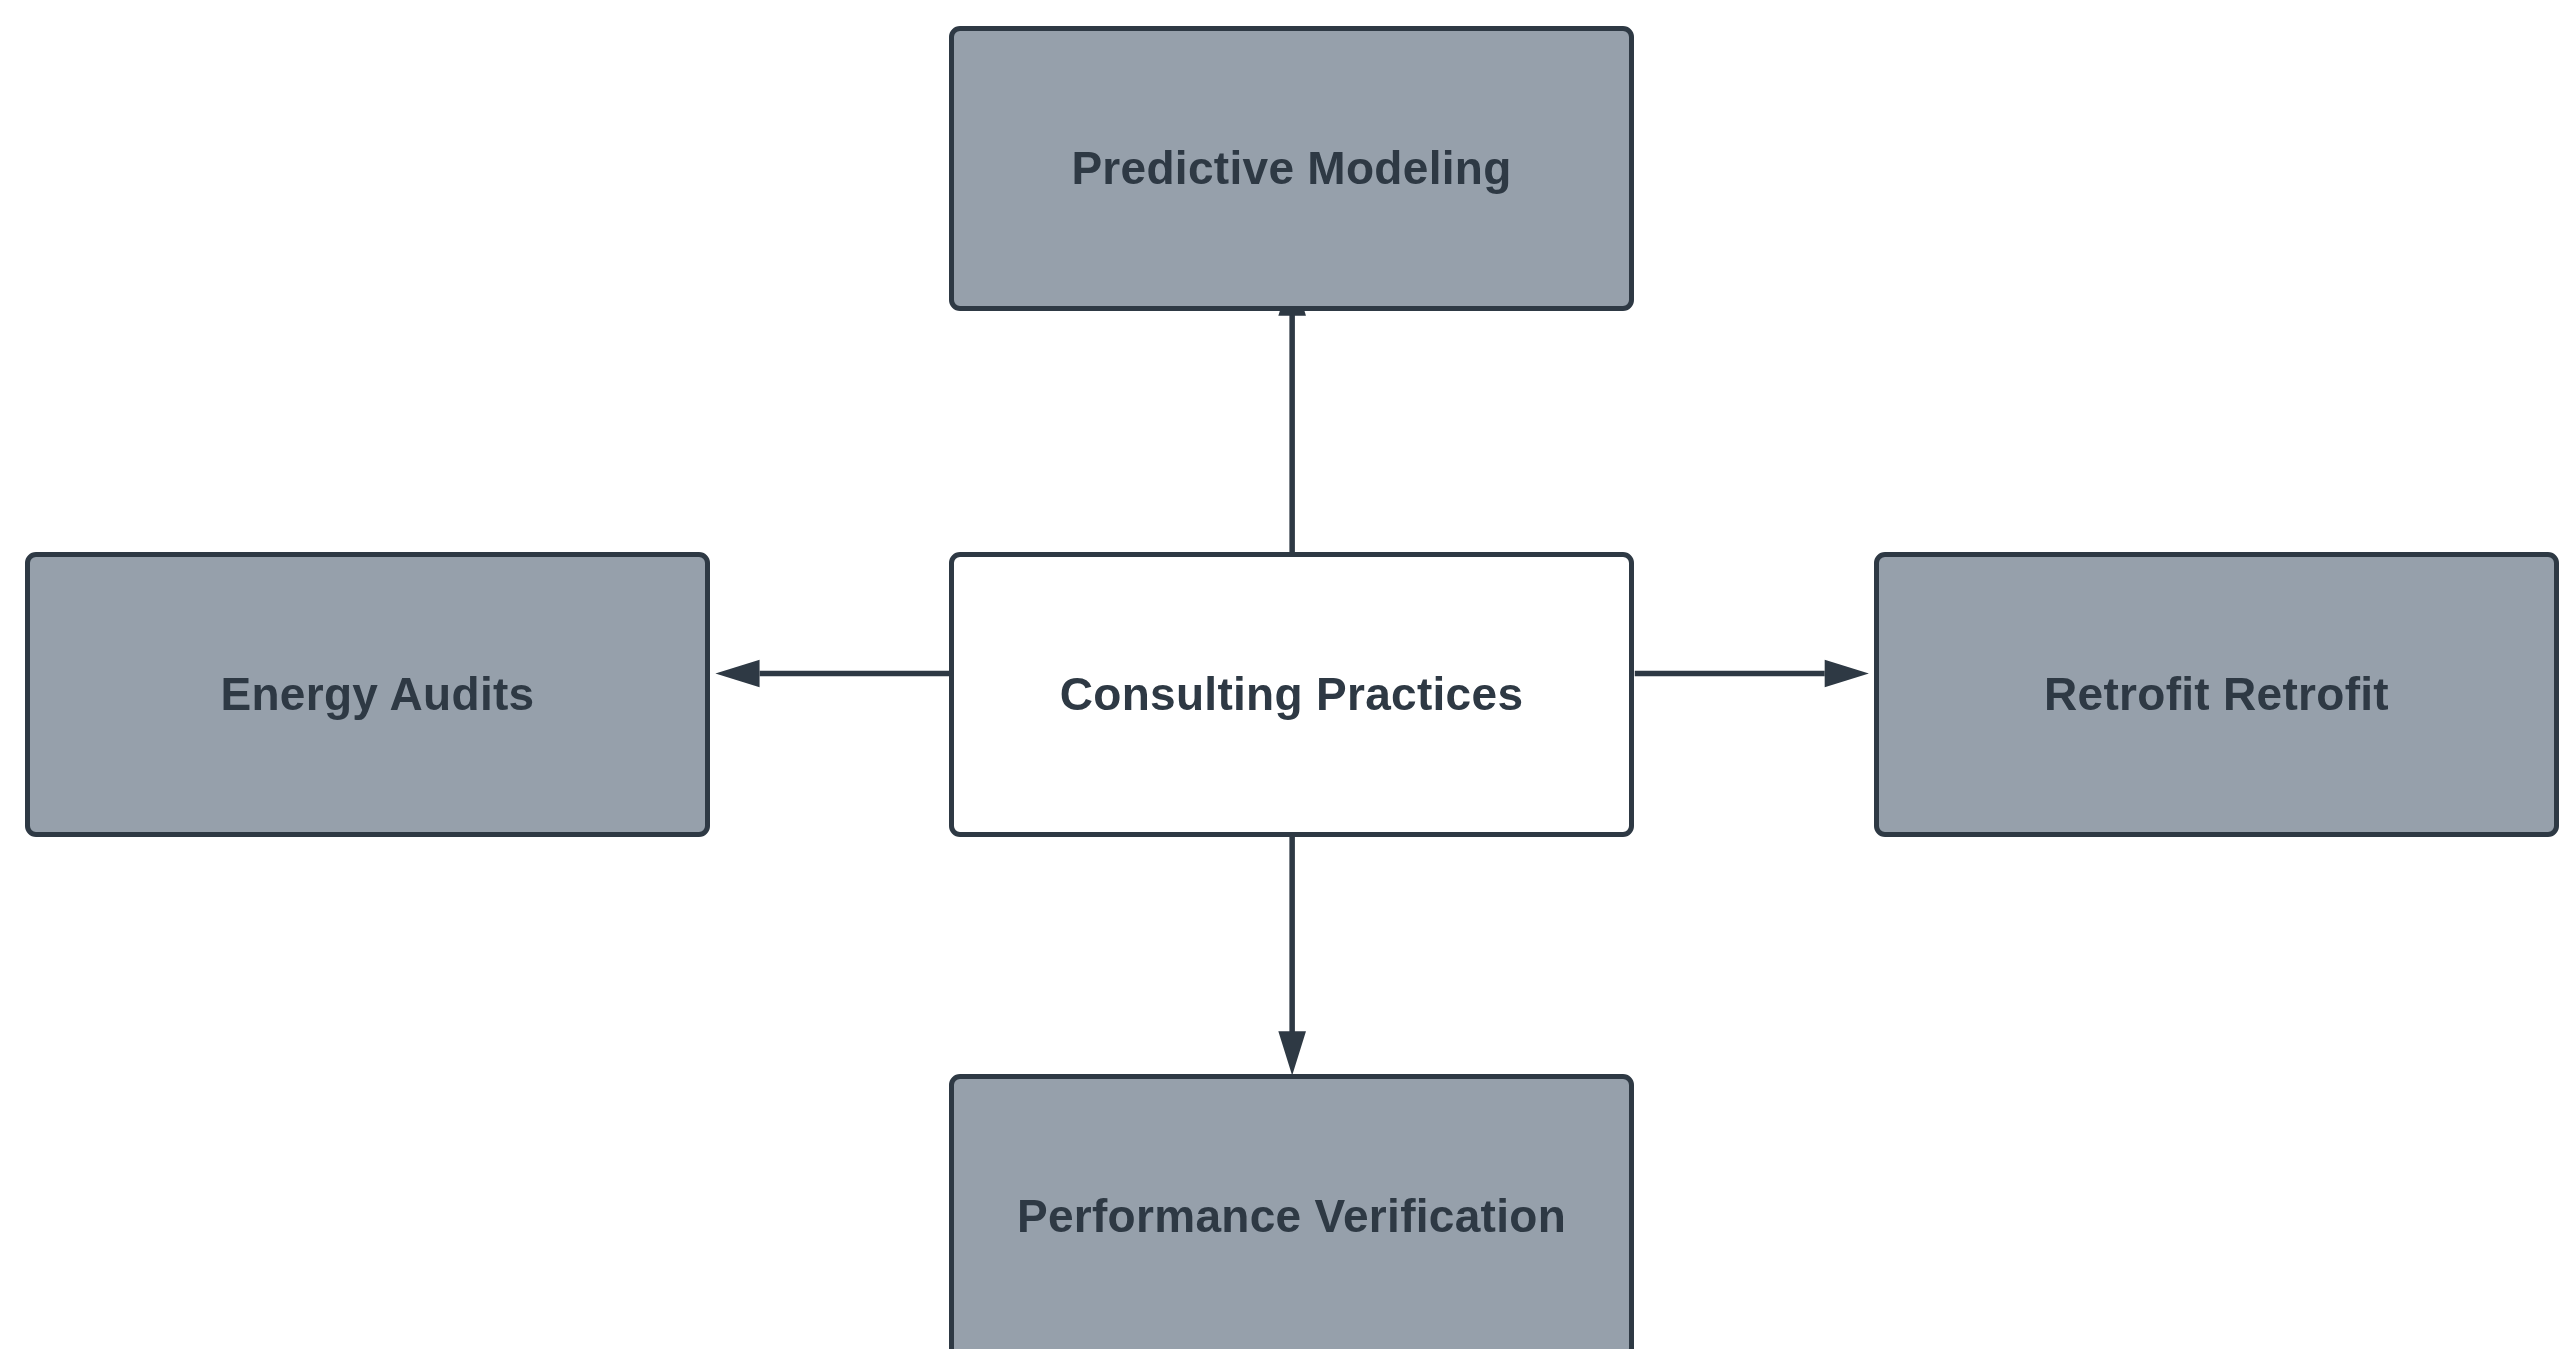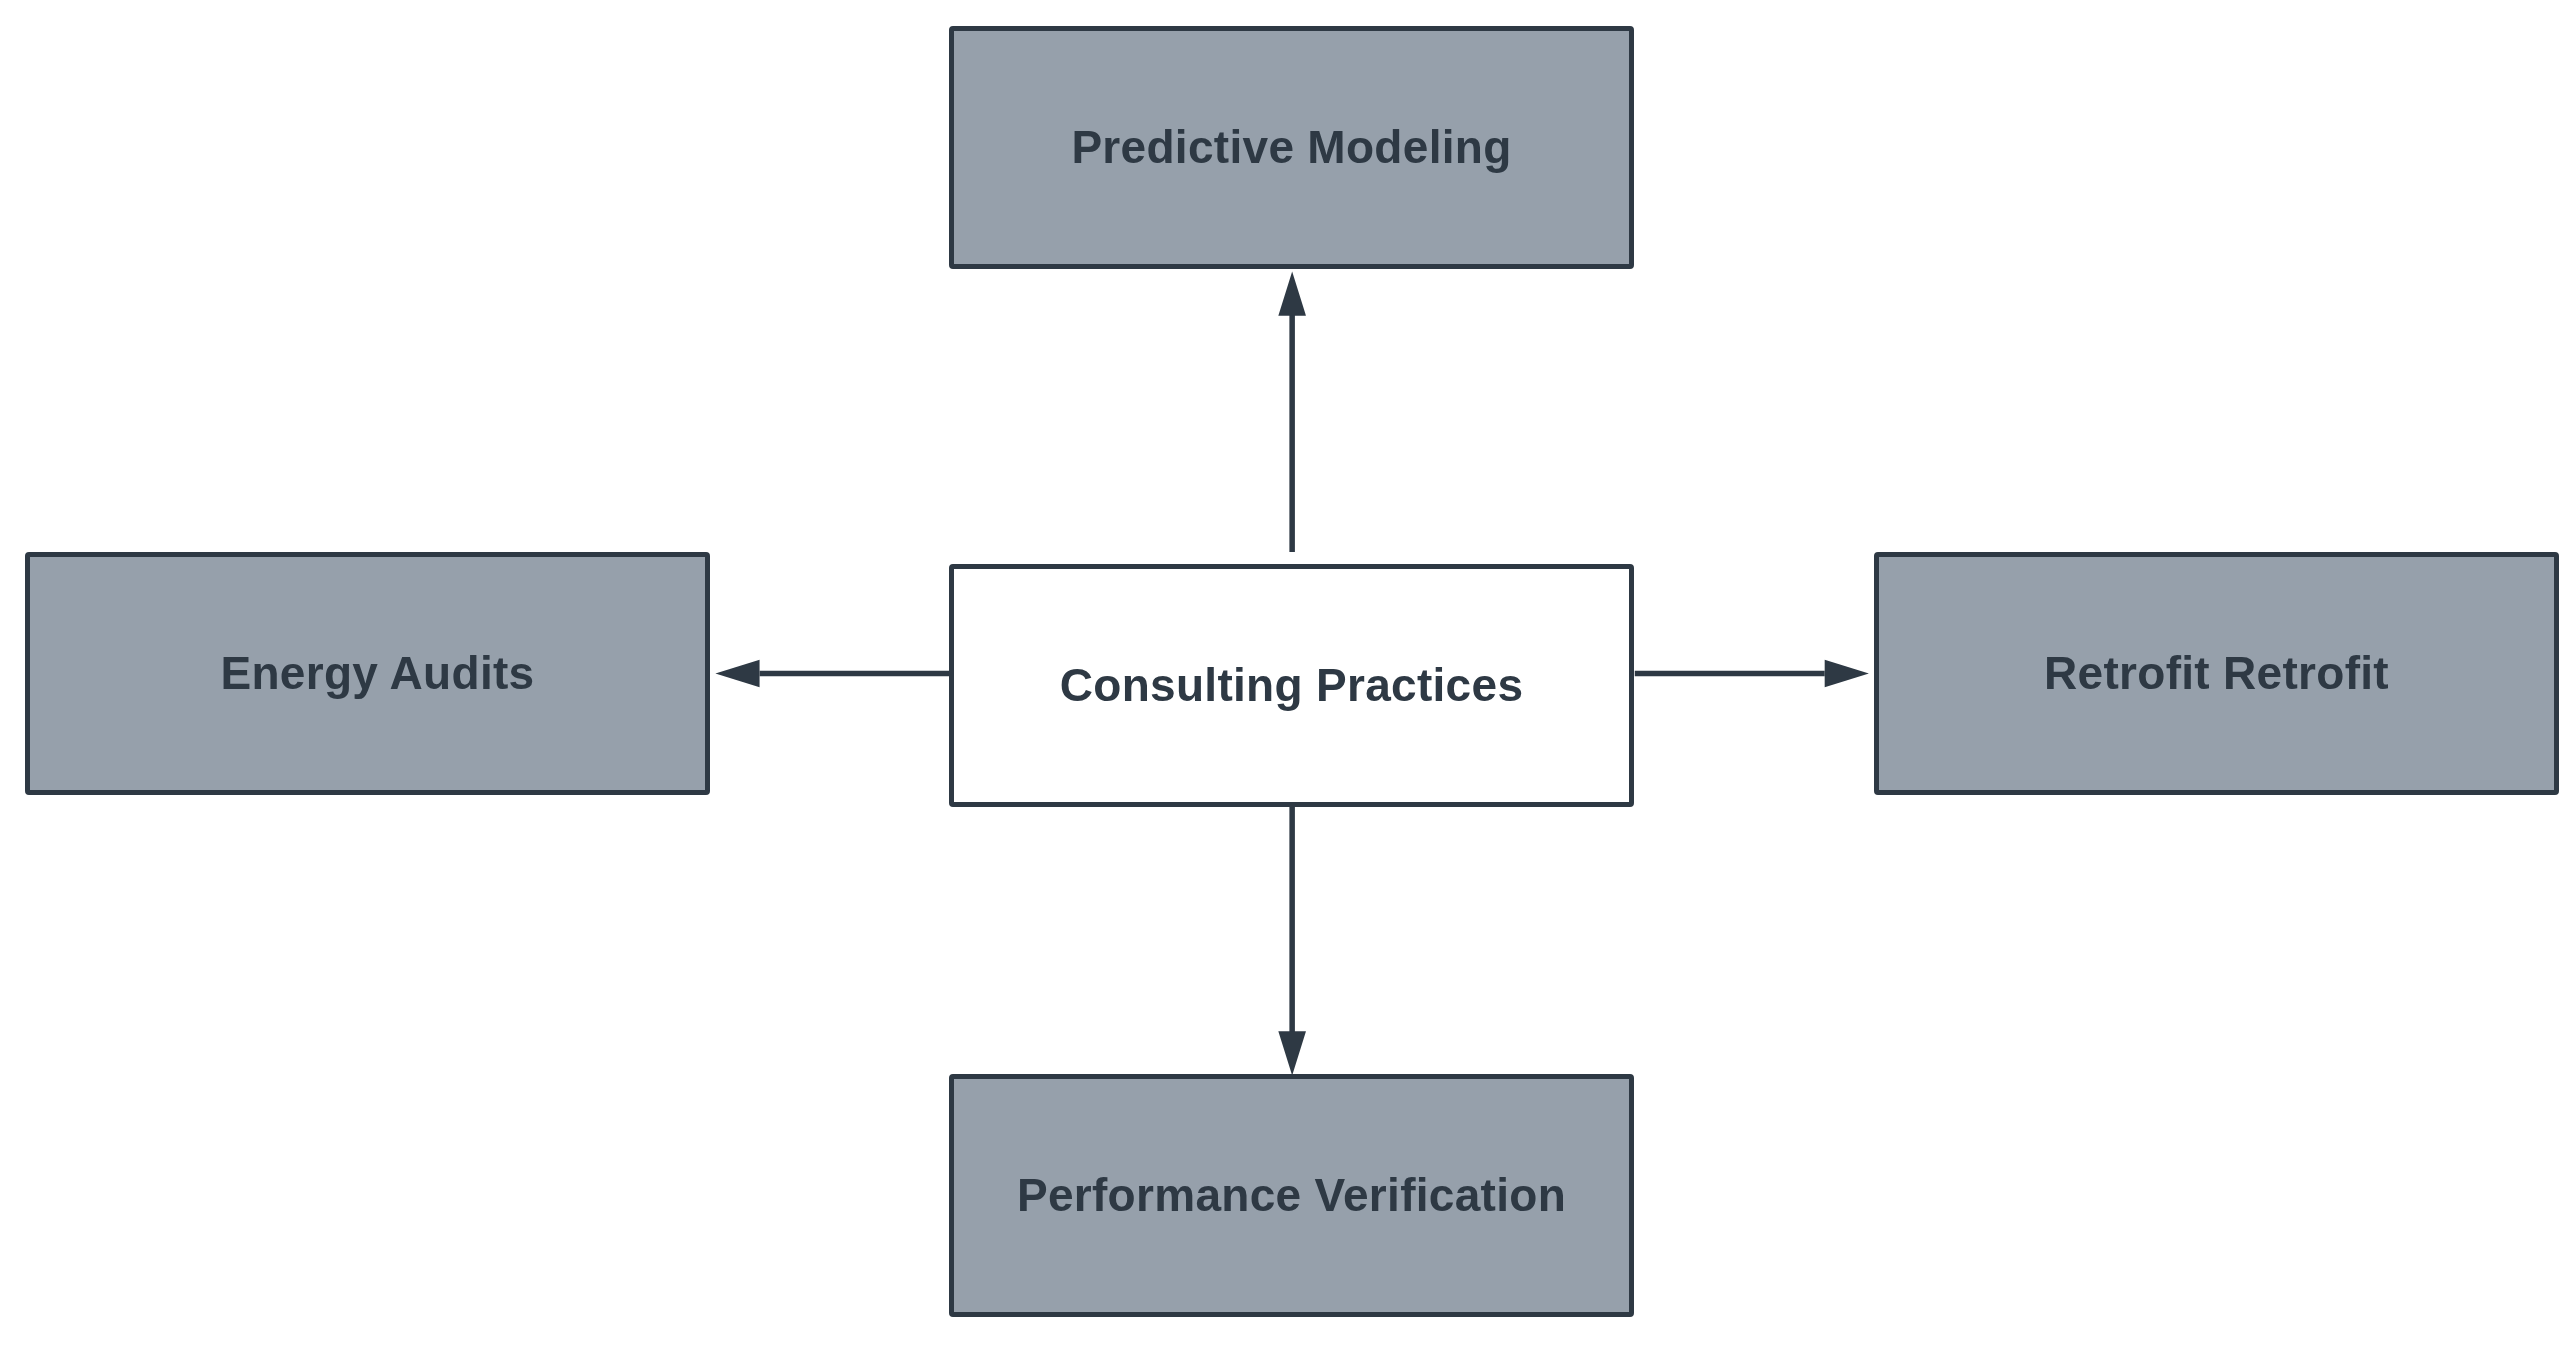--- a/index.html
+++ b/index.html
@@ -19,43 +19,43 @@
     position: absolute;
     left: 0;
     top: 0;
     width: 2576px;
     height: 1349px;
     pointer-events: none;
   }
   .node {
     position: absolute;
     width: 685px;
-    height: 243px;
+    height: 285px;
     box-sizing: border-box;
     border: 5.5px solid #2e3944;
-    border-radius: 4px;
+    border-radius: 11px;
     display: flex;
     align-items: center;
     justify-content: center;
     text-align: center;
   }
   .node .label {
     font-size: 46px;
     font-weight: 700;
     color: #2e3944;
     letter-spacing: 0.3px;
     line-height: 1.2;
     padding: 0 21px;
   }
   .node-gray   { background: #96a0ab; }
   .node-white  { background: #ffffff; }
 
   .node-top    { left: 949px; top: 26px;   }
   .node-left   { left: 25px;   top: 552px; padding-left: 20px;  }
-  .node-center { left: 949px; top: 552px; margin-top: 12px;  }
+  .node-center { left: 949px; top: 552px;  }
   .node-right  { left: 1874px; top: 552px;  }
   .node-bottom { left: 949px; top: 1074px; text-align: right; }
 </style>
 </head>
 <body>
 
 <div class="canvas">
 
   <svg class="connector-layer" width="2576" height="1349" viewBox="0 0 3728 1953" xmlns="http://www.w3.org/2000/svg">
 

